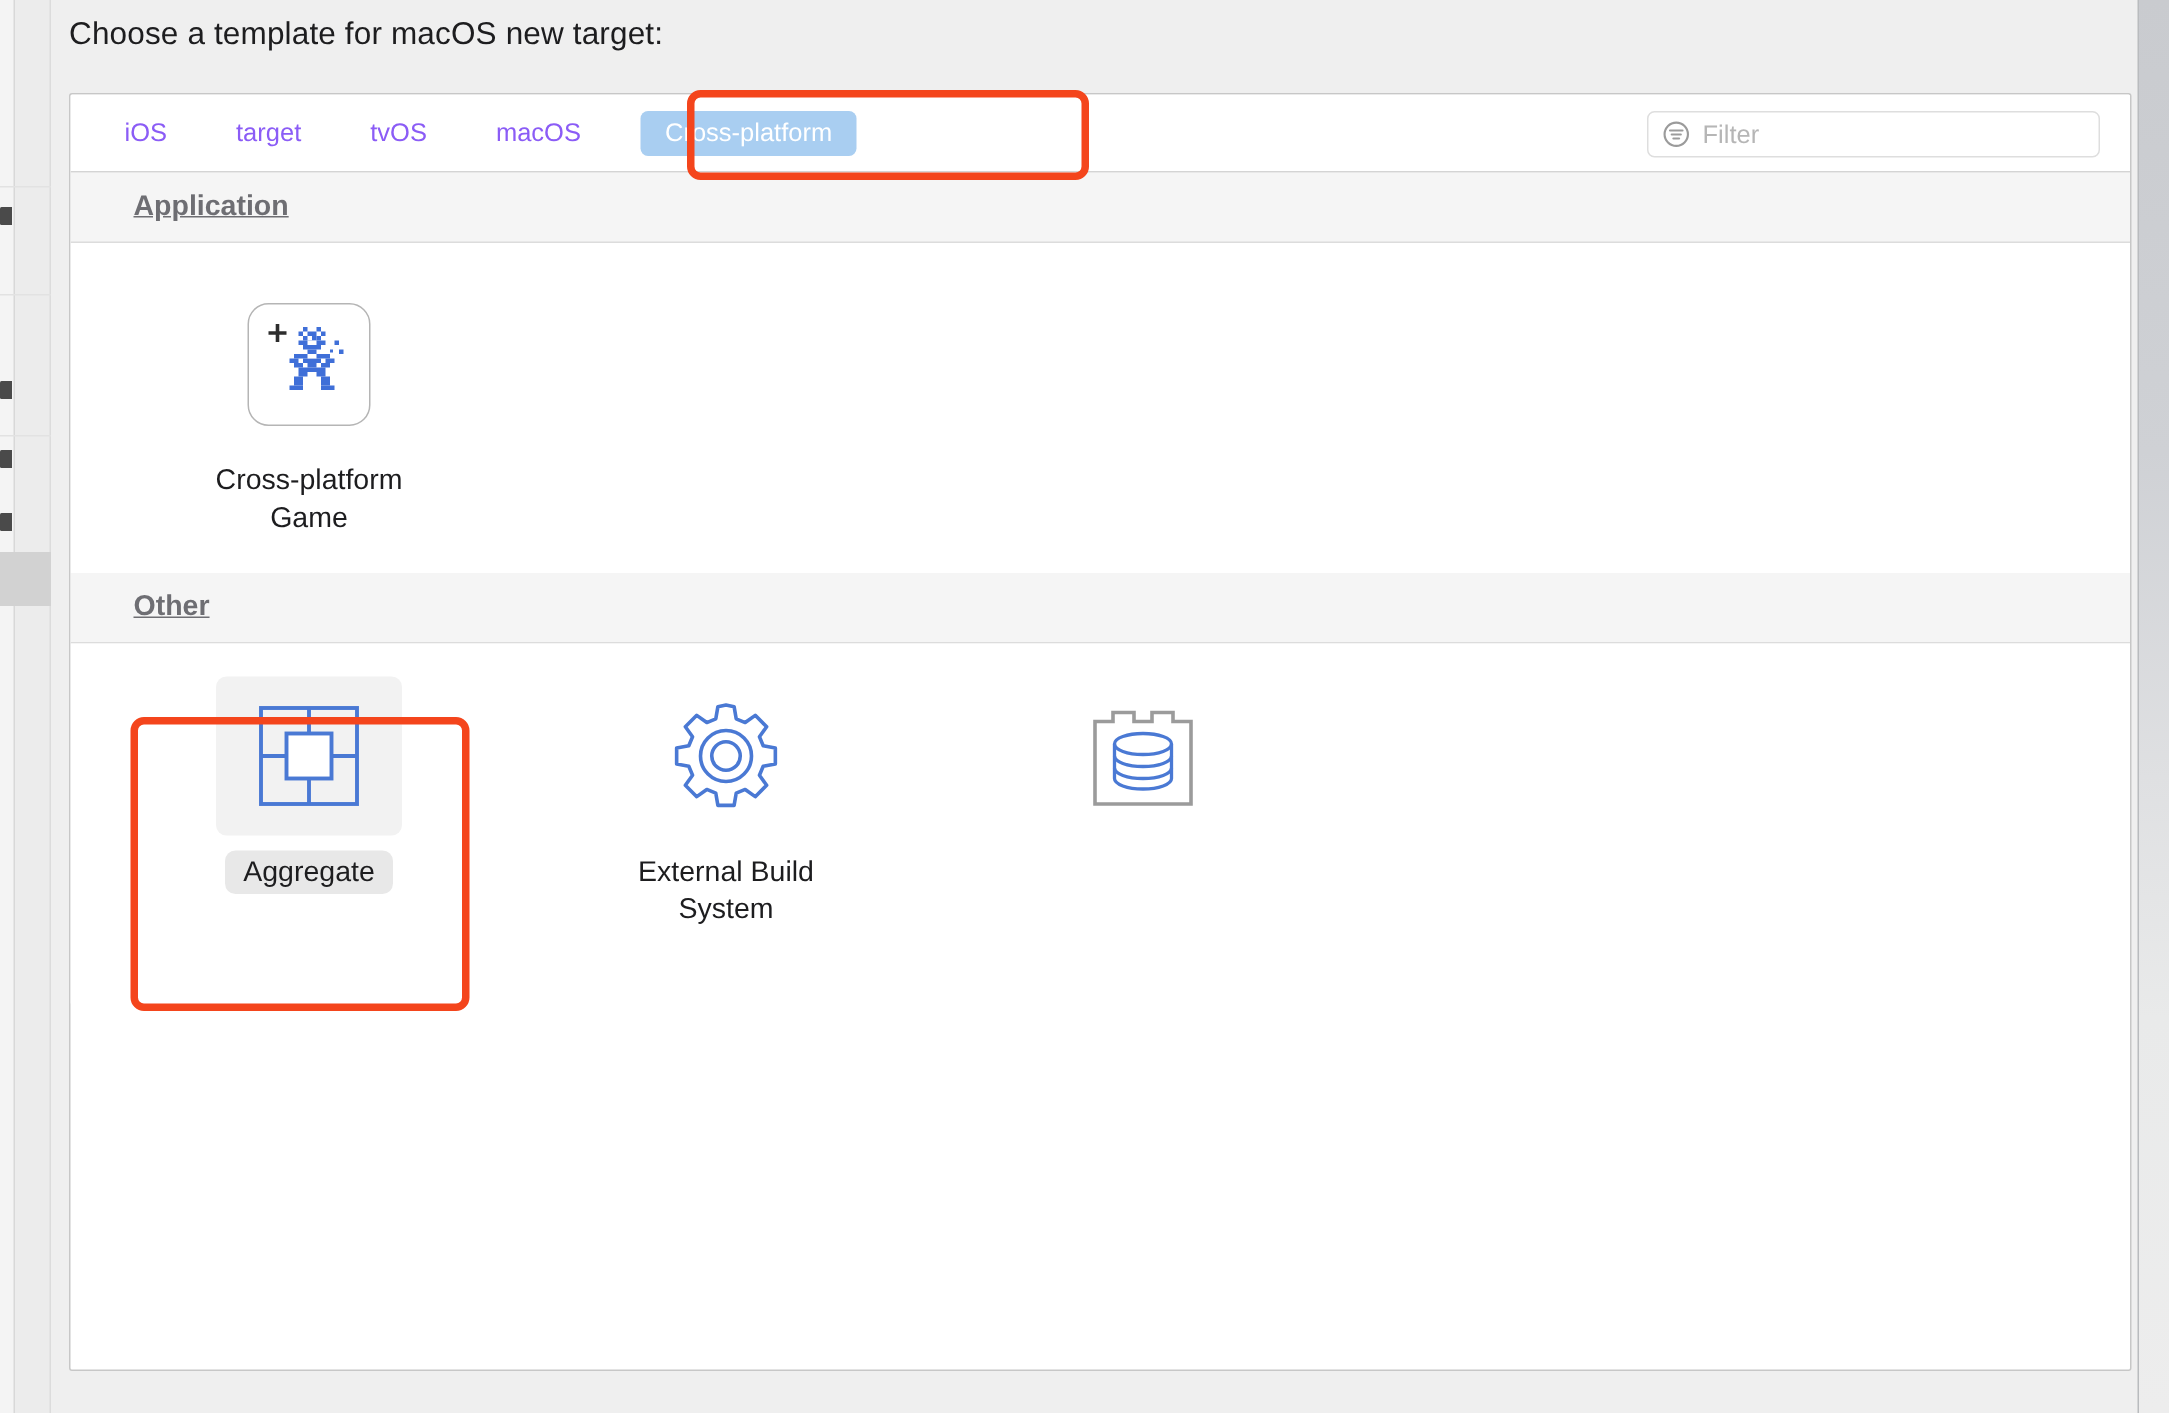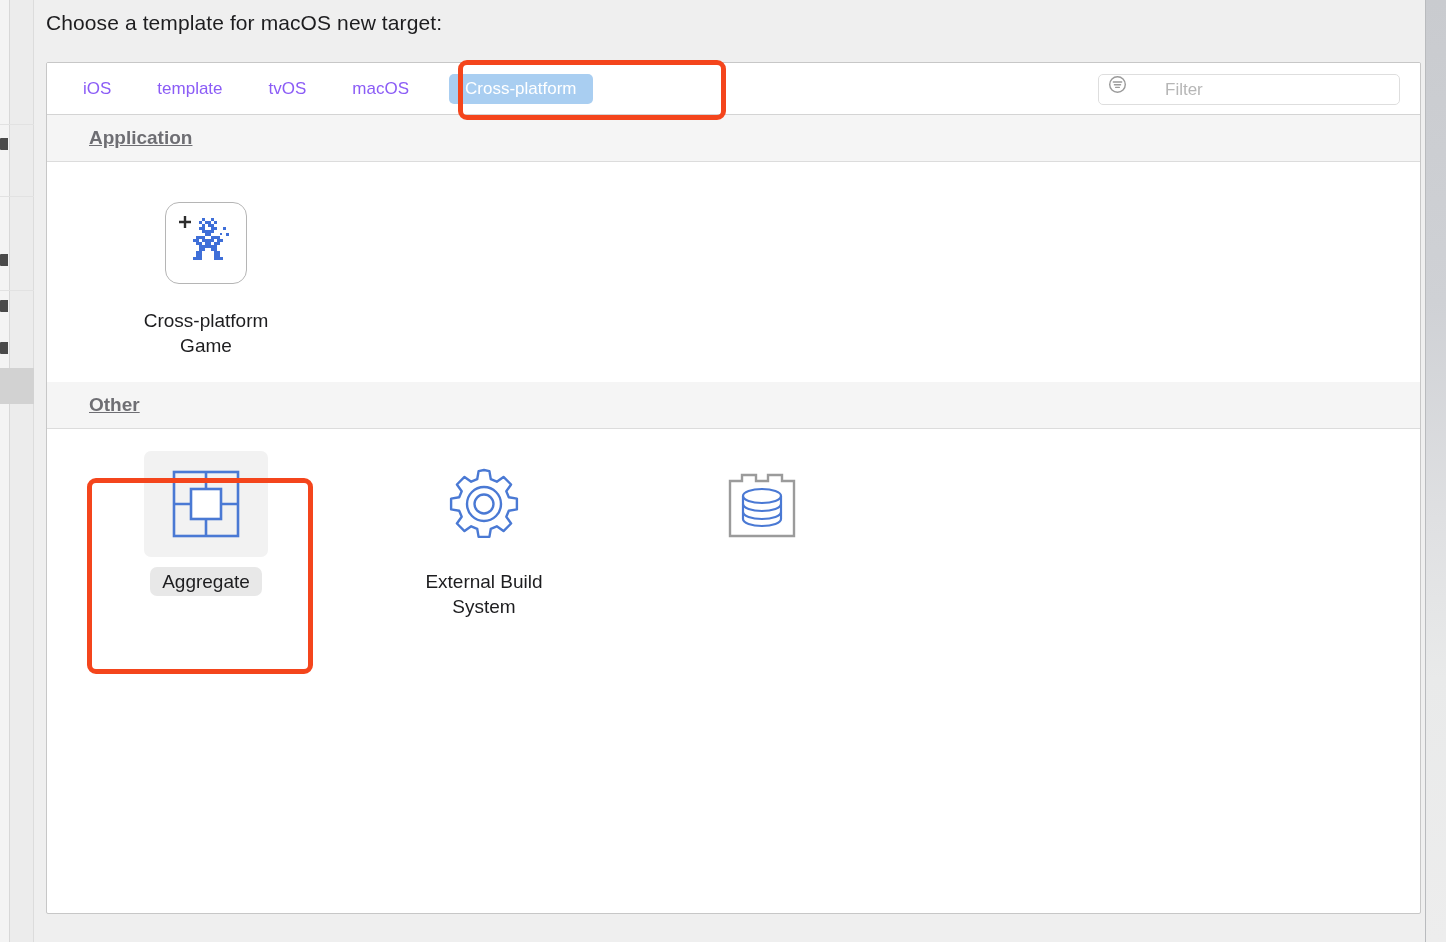--- a/index.html
+++ b/index.html
@@ -112,22 +112,22 @@
   .filter-wrap {
     position: absolute;
     right: 20px;
     top: 11px;
     width: 302px;
     height: 31px;
     border: 1px solid #dedede;
     border-radius: 5px;
     background: #ffffff;
     display: flex;
+    align-items: center;
     padding-left: 9px;
-    gap: 30px;
   }
   .filter-icon { width: 19px; height: 19px; flex: 0 0 19px; margin-right: 8px; }
   .filter-input {
     border: none;
     outline: none;
     font-family: "Liberation Sans", sans-serif;
     font-size: 17px;
     color: #3a3a3a;
     background: transparent;
     width: 250px;
@@ -226,21 +226,21 @@
   <div class="sliver-glyph" style="top:342px"></div>
 </div>
 <div class="bg-right-strip"></div>
 
 <div class="page-title">Choose a template for macOS new target:</div>
 
 <div class="panel">
 
   <div class="tabbar">
     <div class="tab">iOS</div>
-    <div class="tab">template</div>
+    <div class="tab">target</div>
     <div class="tab">tvOS</div>
     <div class="tab">macOS</div>
     <div class="tab selected">Cross-platform</div>
 
     <div class="filter-wrap">
       <span class="filter-icon">
         <svg viewBox="0 0 20 20" width="19" height="19">
           <circle cx="10" cy="10" r="8.2" fill="none" stroke="#9b9b9b" stroke-width="1.5"></circle>
           <line x1="5.6" y1="7.4" x2="14.4" y2="7.4" stroke="#9b9b9b" stroke-width="1.5" stroke-linecap="round"></line>
           <line x1="6.8" y1="10.2" x2="13.2" y2="10.2" stroke="#9b9b9b" stroke-width="1.5" stroke-linecap="round"></line>

